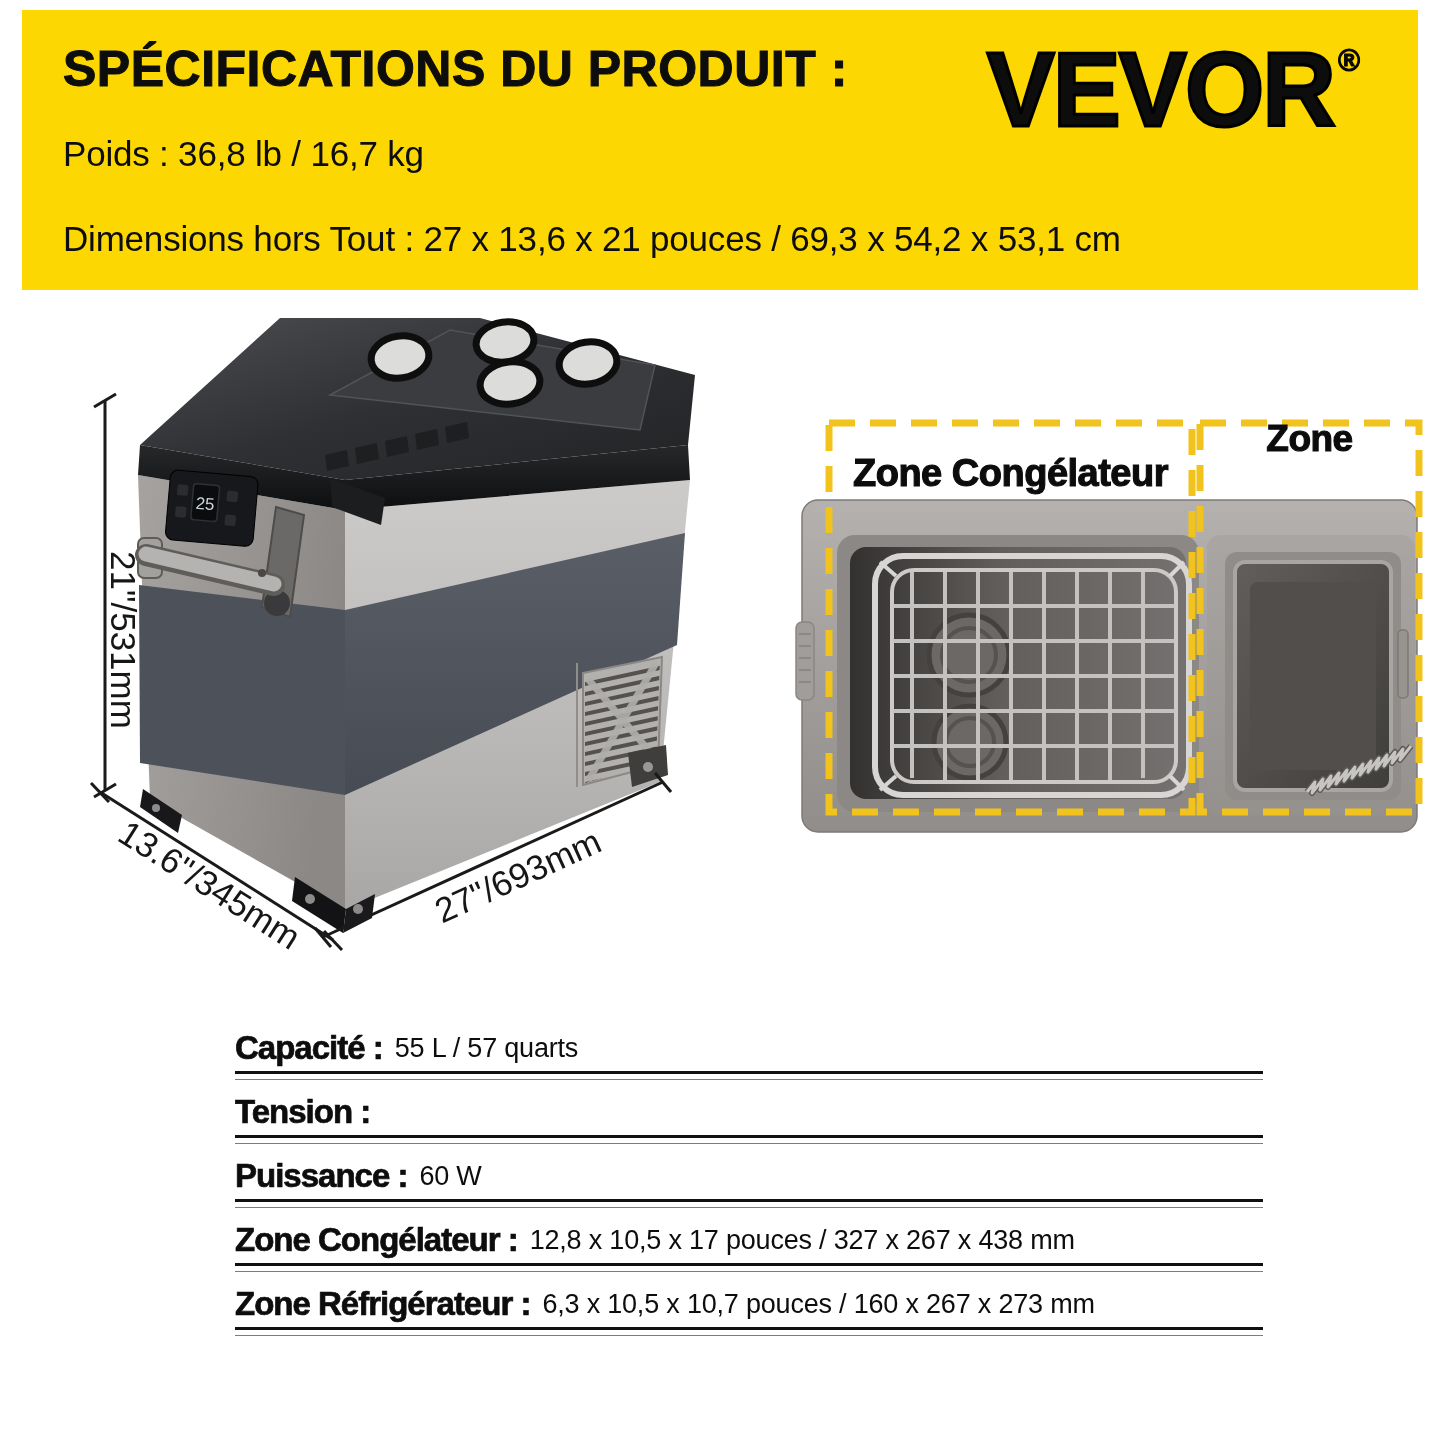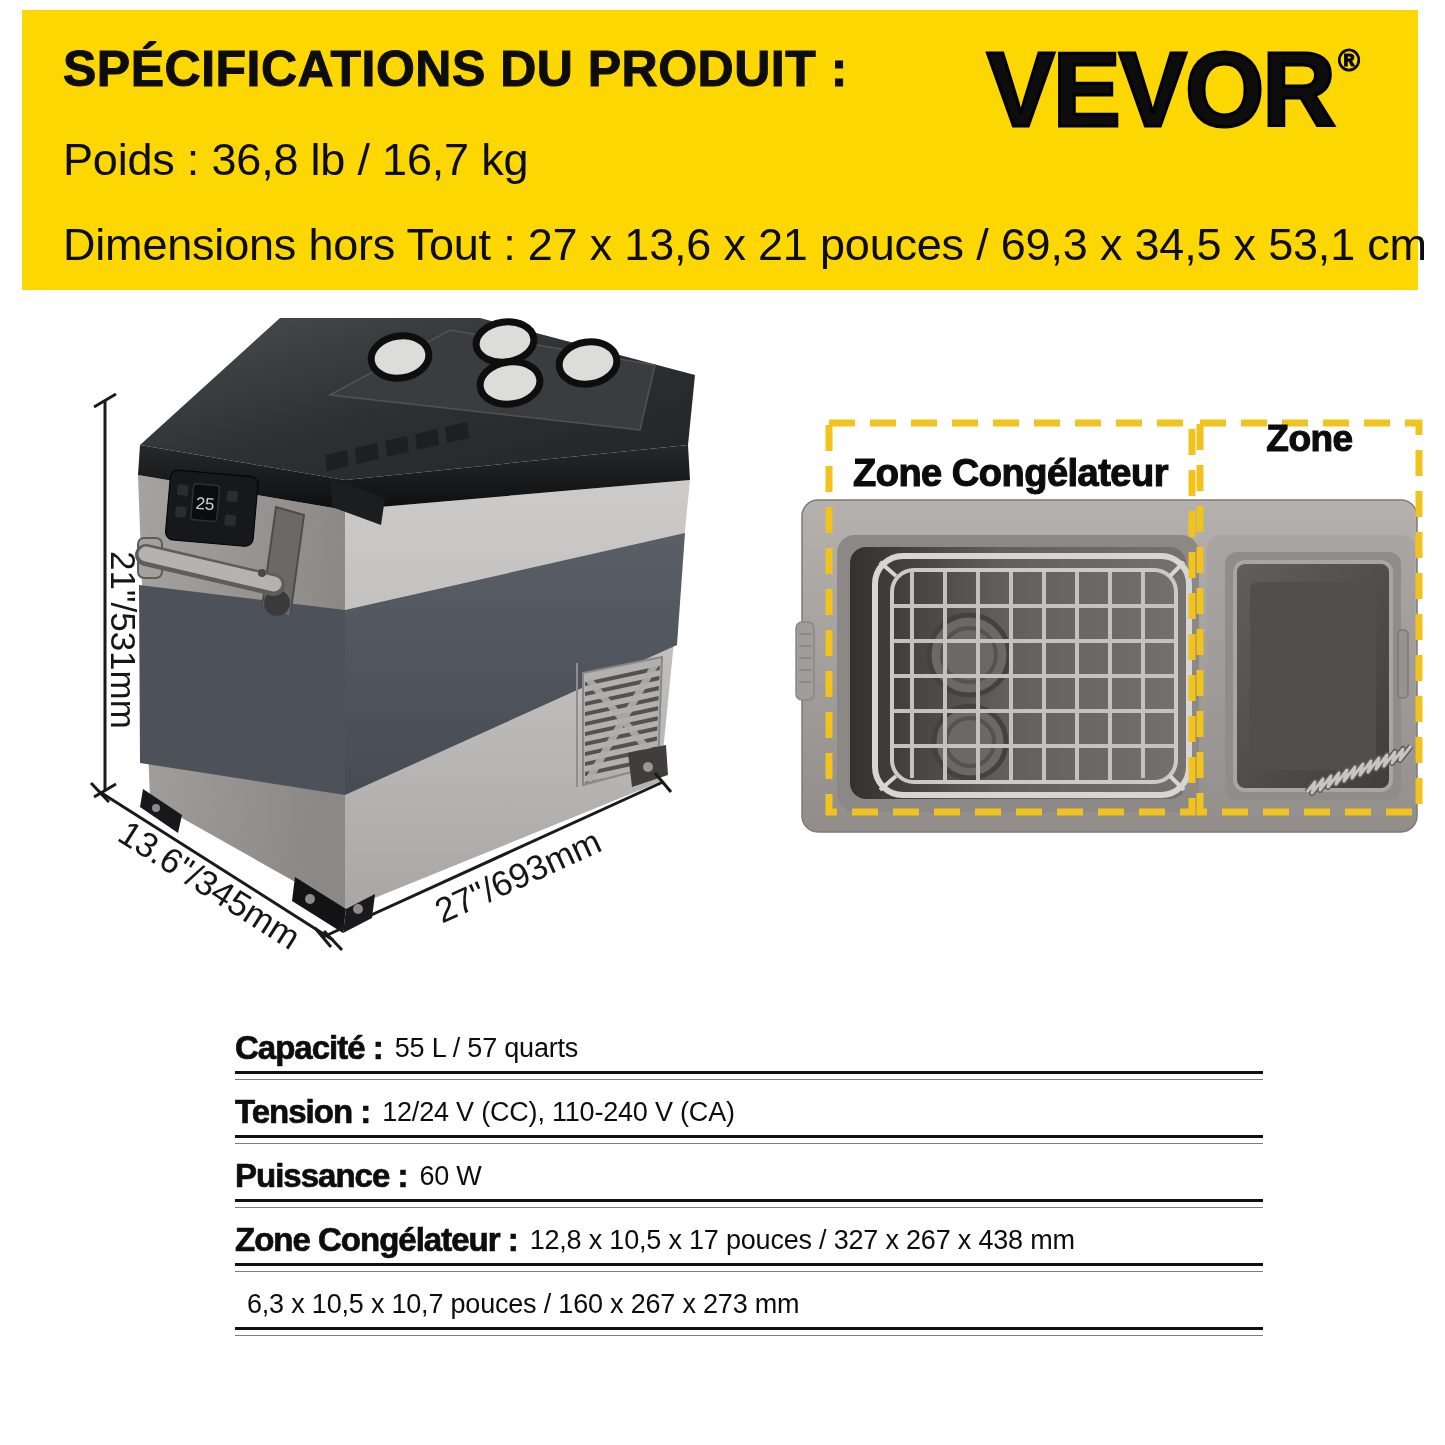--- a/index.html
+++ b/index.html
@@ -7,21 +7,21 @@
           font-family:"Liberation Sans", sans-serif;color:#0d0d0d;}
 
   
   .band{position:absolute;left:22px;top:10px;width:1396px;height:280px;background:#FDD702;}
   .title{position:absolute;left:41px;top:30px;font-size:50px;font-weight:700;letter-spacing:.5px;
          -webkit-text-stroke:1px #0d0d0d;white-space:nowrap;}
   .brand{position:absolute;right:62px;top:22px;font-size:102px;font-weight:900;letter-spacing:-2px;
          -webkit-text-stroke:3px #000;white-space:nowrap;transform:scaleY(1.04);}
   .brand .reg{font-size:30px;font-weight:700;-webkit-text-stroke:1px #000;vertical-align:super;
               letter-spacing:0;position:relative;top:-18px;left:4px;}
-  .hline{position:absolute;left:41px;font-size:45px;letter-spacing:-.2px;white-space:nowrap;}
+  .hline{position:absolute;left:41px;font-size:35px;letter-spacing:-.2px;white-space:nowrap;}
   .hline.weight{top:124px;}
   .hline.dims{top:209px;}
 
   
   .fridge-figure{position:absolute;left:40px;top:295px;width:700px;height:660px;}
   .fridge-figure svg{display:block;width:700px;height:660px;}
   svg text.dim{font-family:"Liberation Sans", sans-serif;font-size:35px;fill:#161616;}
 
   
   .topview{position:absolute;left:792px;top:410px;width:690px;height:440px;}
@@ -41,21 +41,21 @@
 </style>
 </head>
 <body>
 
 <div class="canvas">
 
   <header class="band">
     <div class="title">SPÉCIFICATIONS DU PRODUIT :</div>
     <div class="brand"><span>VEVOR</span><span class="reg">®</span></div>
     <div class="hline weight">Poids : 36,8 lb / 16,7 kg</div>
-    <div class="hline dims">Dimensions hors Tout : 27 x 13,6 x 21 pouces / 69,3 x 34,5 x 53,1 cm</div>
+    <div class="hline dims">Dimensions hors Tout : 27 x 13,6 x 21 pouces / 69,3 x 54,2 x 53,1 cm</div>
   </header>
 
   <div class="fridge-figure">
     <svg viewBox="0 0 700 660">
       <defs>
         <linearGradient id="gLeft" x1="0" y1="0" x2="1" y2="0.25">
           <stop offset="0" stop-color="#a5a29f"></stop>
             <stop offset="1" stop-color="#8b8885"></stop>
         </linearGradient>
         <linearGradient id="gRight" x1="0" y1="0" x2="0" y2="1">
@@ -261,28 +261,28 @@
     </div>
   </div>
 
   <div class="specs">
     <div class="spec-row">
       <span class="spec-label">Capacité :</span>
       <span class="spec-value">55 L / 57 quarts</span>
     </div>
     <div class="spec-row">
       <span class="spec-label">Tension :</span>
-      <span class="spec-value">12/24 V (CC), 110-240 V (CA)</span>
     </div>
     <div class="spec-row">
       <span class="spec-label">Puissance :</span>
       <span class="spec-value">60 W</span>
     </div>
     <div class="spec-row">
       <span class="spec-label">Zone Congélateur :</span>
       <span class="spec-value">12,8 x 10,5 x 17 pouces / 327 x 267 x 438 mm</span>
     </div>
     <div class="spec-row">
+      <span class="spec-label">Zone Réfrigérateur :</span>
       <span class="spec-value">6,3 x 10,5 x 10,7 pouces / 160 x 267 x 273 mm</span>
     </div>
   </div>
 
 </div>
 
 </body></html>

